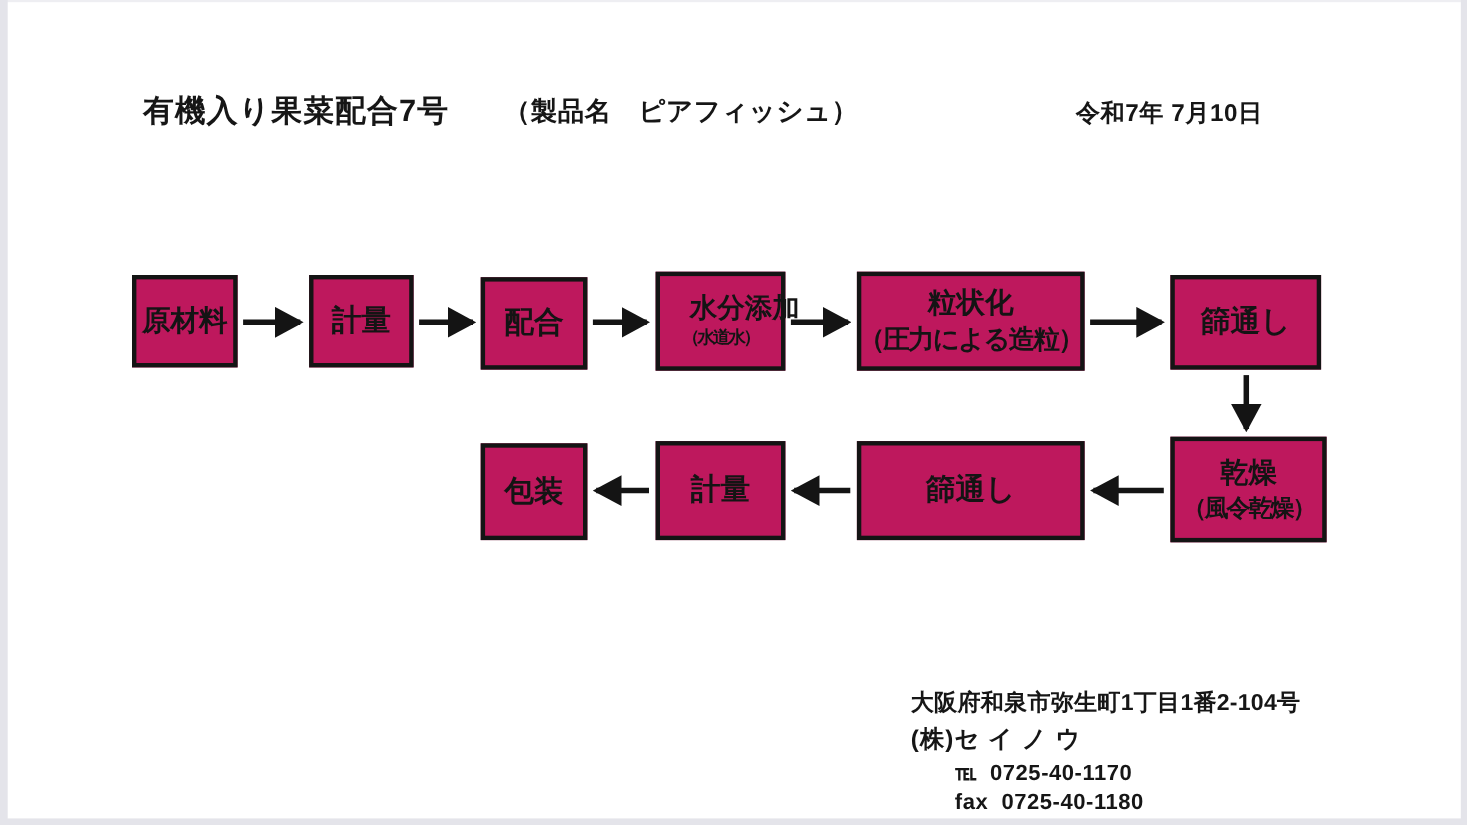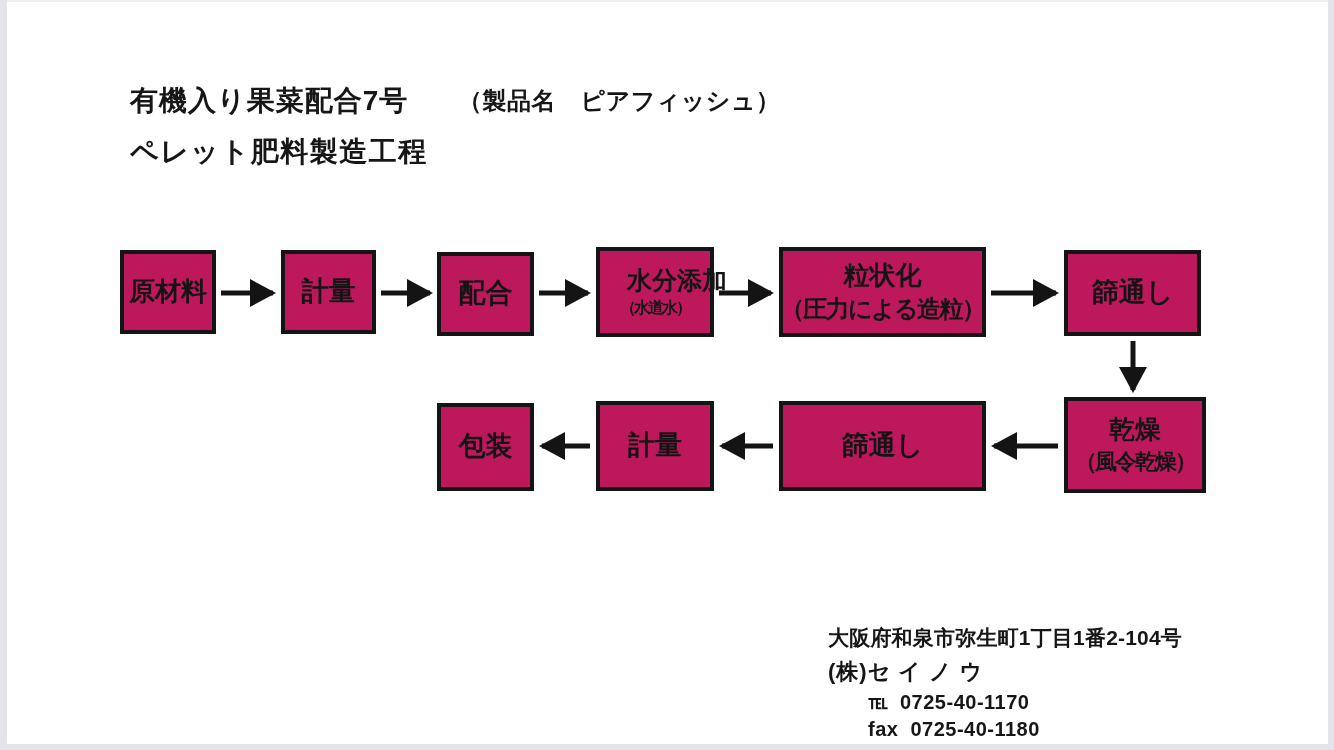--- a/index.html
+++ b/index.html
@@ -81,21 +81,21 @@
 
 <div class="page">
 
   <div class="scan-strip strip-top"></div>
   <div class="scan-strip strip-left"></div>
   <div class="scan-strip strip-right"></div>
   <div class="scan-strip strip-bottom"></div>
 
   <div class="txt title-main">有機入り果菜配合7号</div>
   <div class="txt title-product">（製品名　ピアフィッシュ）</div>
-  <div class="txt title-sub">ペレット肥料製造工程</div>
+  <div class="txt title-date">令和7年 7月10日</div>
 
   <svg class="arrows" viewBox="0 0 1334 750" xmlns="http://www.w3.org/2000/svg">
     <defs>
       <marker id="ah" markerUnits="userSpaceOnUse" markerWidth="26" markerHeight="28" refX="23" refY="14" orient="auto">
         <path d="M0,0 L26,14 L0,28 Z" fill="#141414"></path>
       </marker>
     </defs>
     <g stroke="#141414" stroke-width="5">
       <line x1="221" y1="293" x2="273" y2="293" marker-end="url(#ah)"></line>
       <line x1="381" y1="293" x2="430" y2="293" marker-end="url(#ah)"></line>

